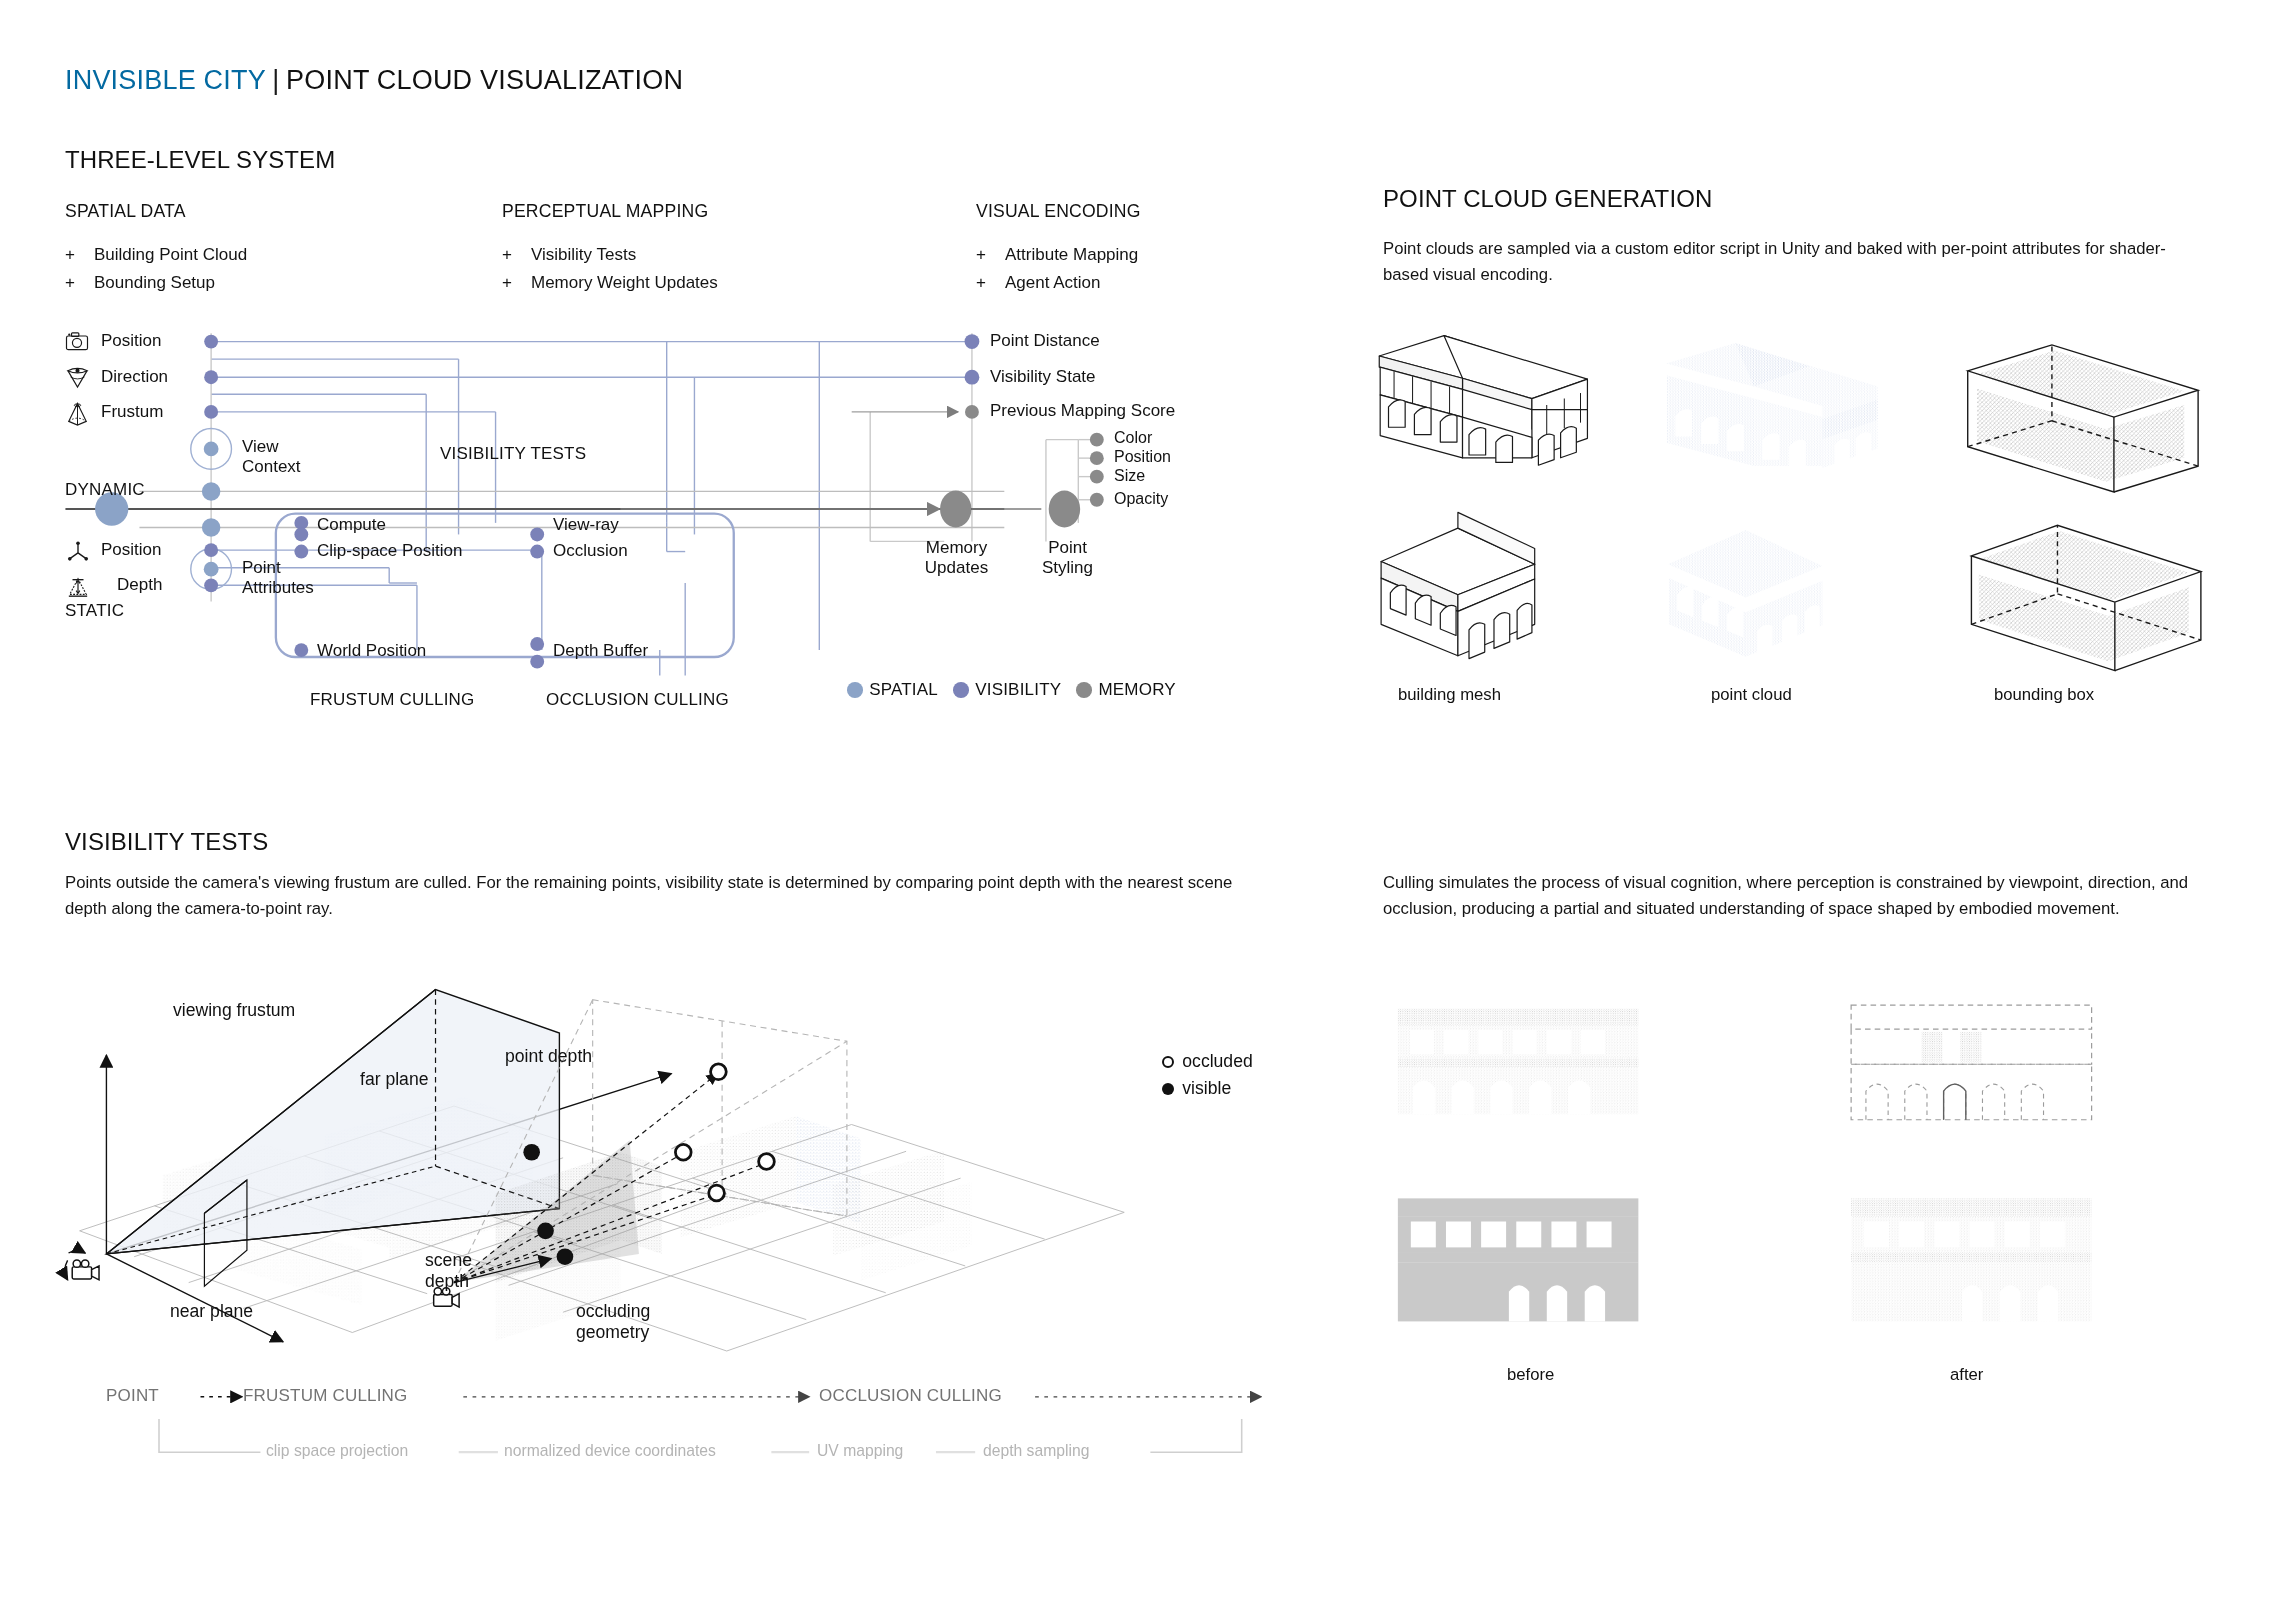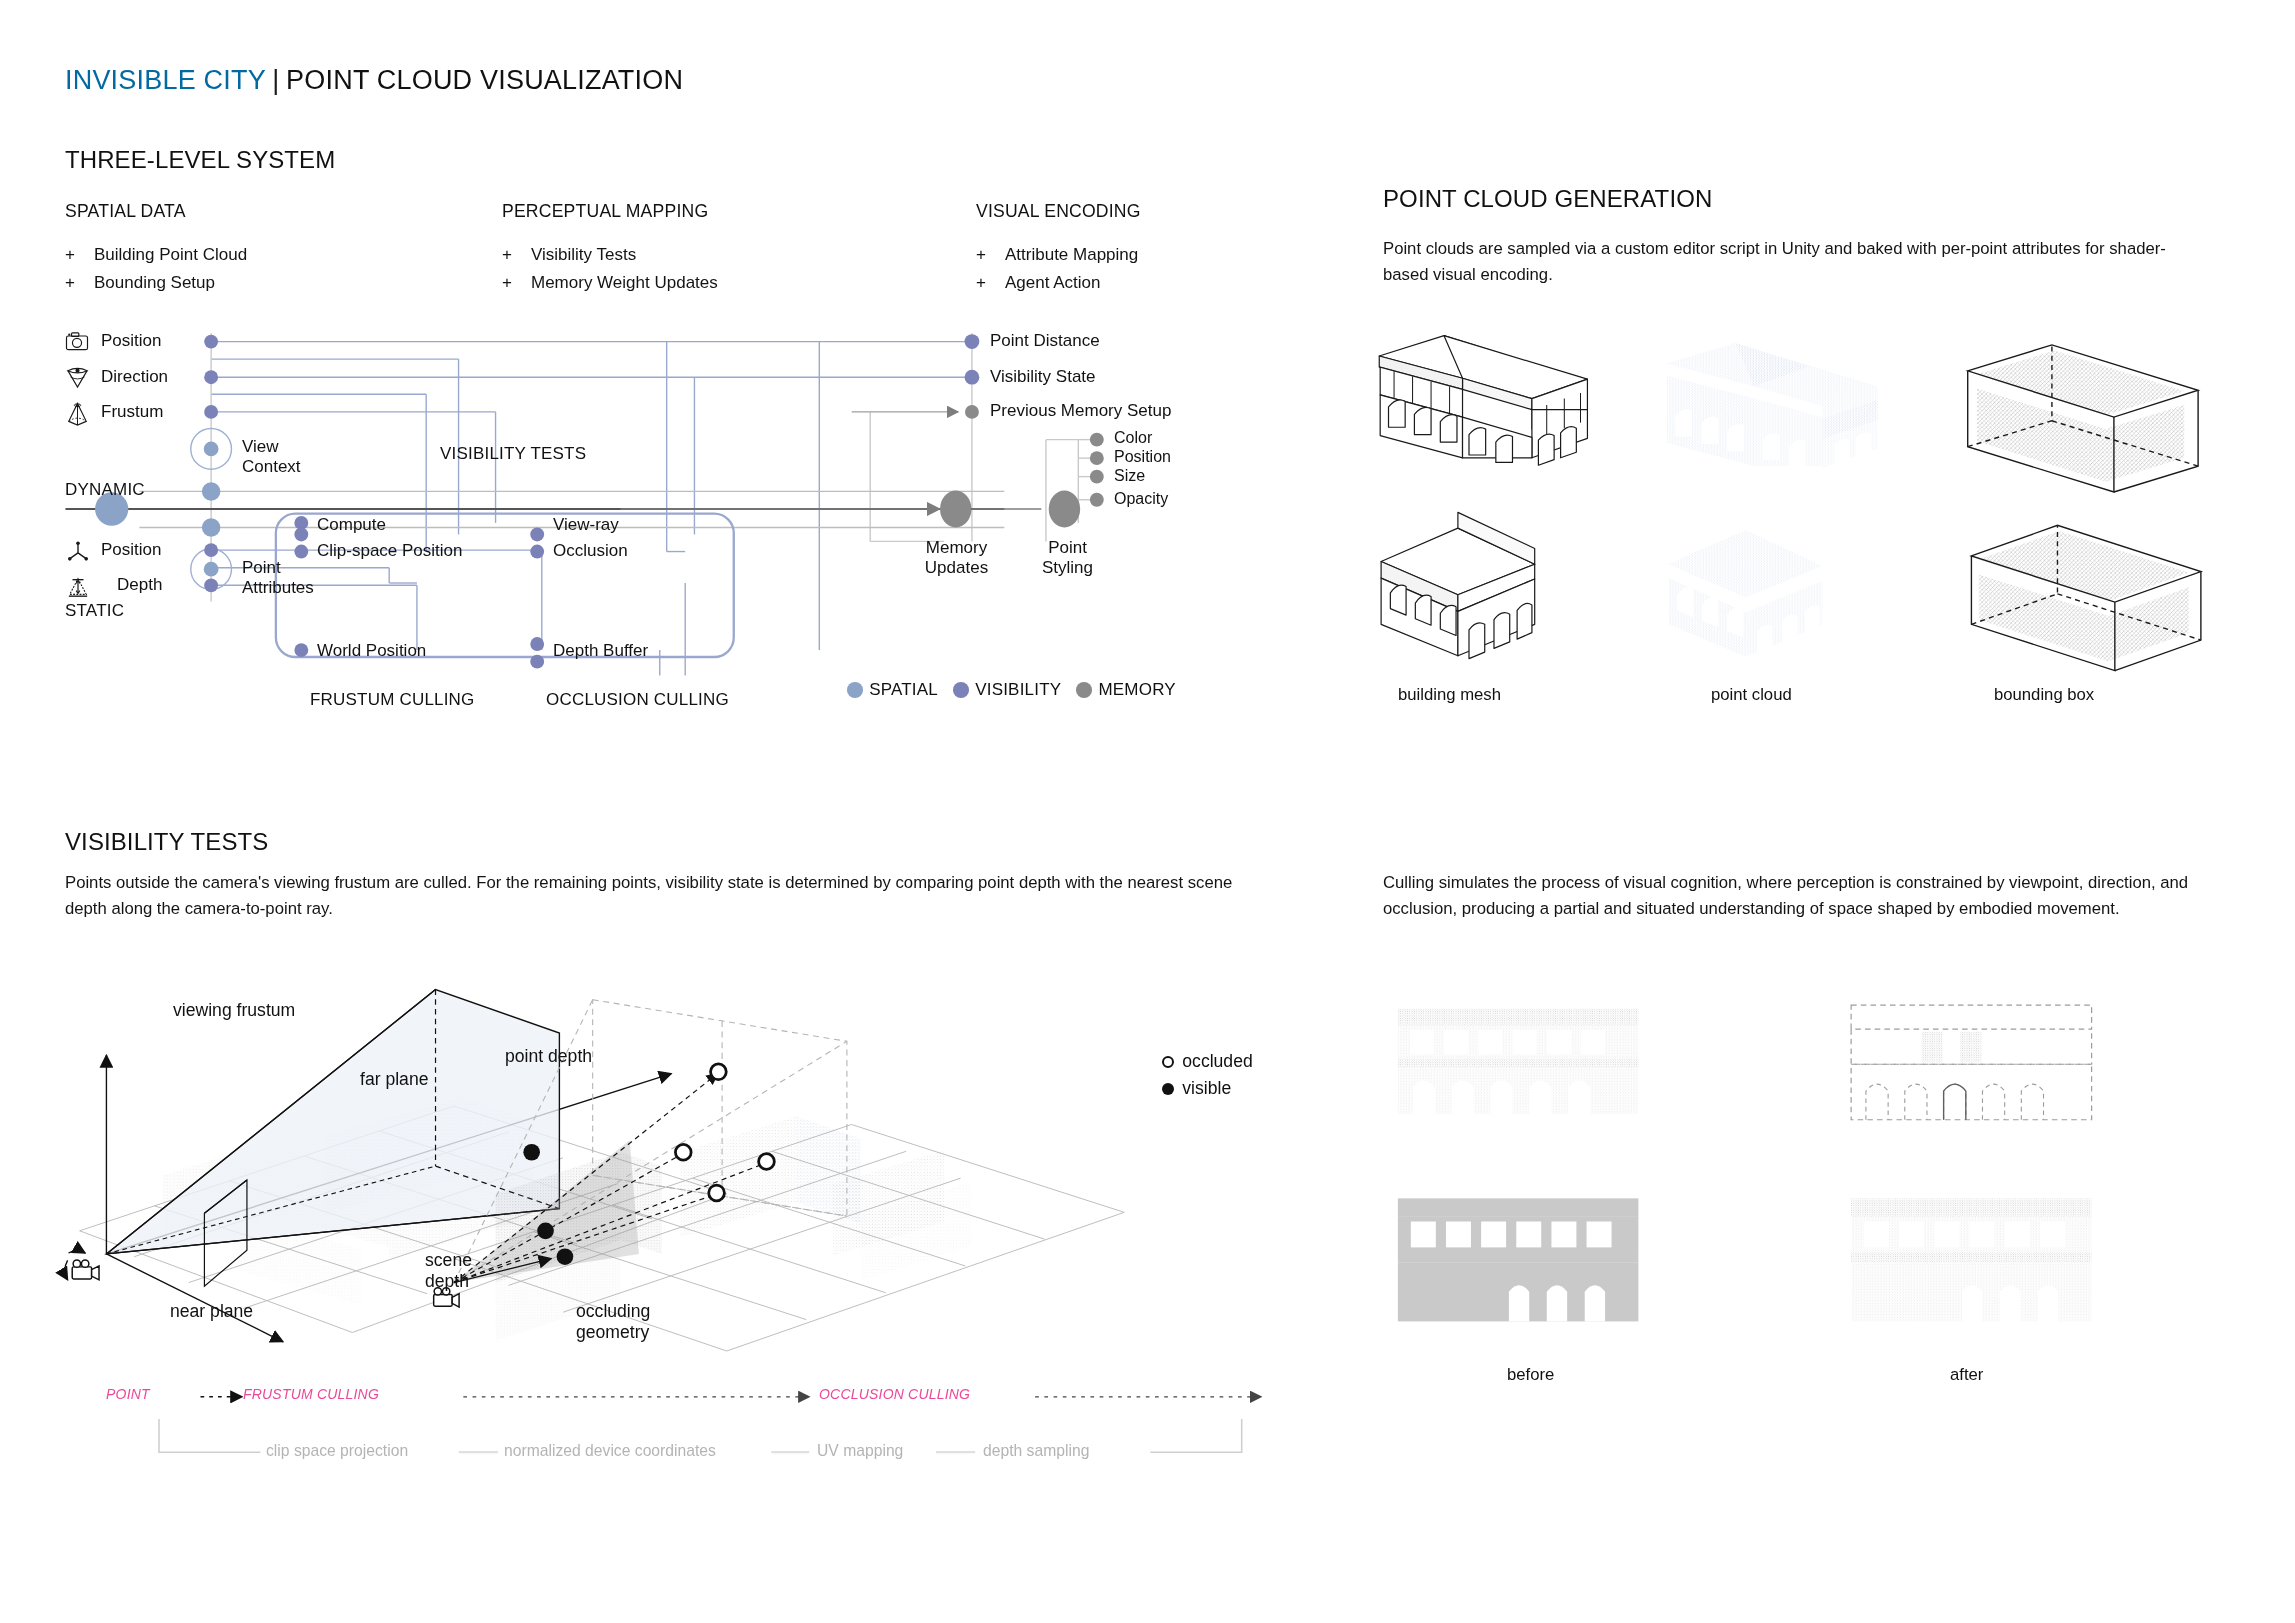--- a/index.html
+++ b/index.html
@@ -45,21 +45,21 @@
   
   #vis-diagram{left:65px;top:935px;width:1231px;height:416px;}
   .vlabel{position:absolute;font-size:17.6px;color:#111;line-height:1.22;white-space:nowrap;}
   #vt-legend{position:absolute;left:1097px;top:113px;font-size:17.6px;line-height:1.55;}
   #vt-legend .r{display:flex;align-items:center;gap:8.3px;white-space:nowrap;}
   #vt-legend .o{width:12px;height:12px;border-radius:50%;border:2.3px solid #111;box-sizing:border-box;}
   #vt-legend .f{width:12px;height:12px;border-radius:50%;background:#111;}
 
   
   #pipeline{left:106px;top:1383px;width:1185px;height:83px;}
-  .pl-step{position:absolute;font-size:14px;letter-spacing:0.2px;color:#ec4899;white-space:nowrap;font-style:italic;}
+  .pl-step{position:absolute;font-size:17px;letter-spacing:0.2px;color:#737373;white-space:nowrap;}
   .pl-sub{position:absolute;font-size:15.7px;color:#b4b4b4;white-space:nowrap;}
   #pcg-figs{position:absolute;left:1370px;top:319px;width:879px;height:384px;}
   .fig-cap{position:absolute;font-size:16.7px;color:#111;white-space:nowrap;}
   #ba-figs{position:absolute;left:1370px;top:981px;width:879px;height:407px;}
 
   svg{display:block;overflow:visible;}
 </style>
 </head>
 <body>
 
@@ -252,21 +252,21 @@
   <div class="flabel" style="left:252px;top:217px;">Clip-space Position</div>
   <div class="flabel" style="left:488px;top:191px;">View-ray</div>
   <div class="flabel" style="left:488px;top:217px;">Occlusion</div>
   <div class="flabel" style="left:252px;top:317px;">World Position</div>
   <div class="flabel" style="left:488px;top:317px;">Depth Buffer</div>
   <div class="fcaps" style="left:245px;top:366px;">FRUSTUM CULLING</div>
   <div class="fcaps" style="left:481px;top:366px;">OCCLUSION CULLING</div>
 
   <div class="flabel" style="left:925px;top:6.5px;">Point Distance</div>
   <div class="flabel" style="left:925px;top:43px;">Visibility State</div>
-  <div class="flabel" style="left:925px;top:77px;">Previous Memory Setup</div>
+  <div class="flabel" style="left:925px;top:77px;">Previous Mapping Score</div>
 
   <div class="flabel sm" style="left:1049px;top:105px;">Color</div>
   <div class="flabel sm" style="left:1049px;top:124px;">Position</div>
   <div class="flabel sm" style="left:1049px;top:143px;">Size</div>
   <div class="flabel sm" style="left:1049px;top:166px;">Opacity</div>
 
   <div class="flabel" style="left:850px;top:214px;width:83px;white-space:normal;text-align:center;">Memory Updates</div>
   <div class="flabel" style="left:962px;top:214px;width:81px;white-space:normal;text-align:center;">Point Styling</div>
 
   <div id="flow-legend">

